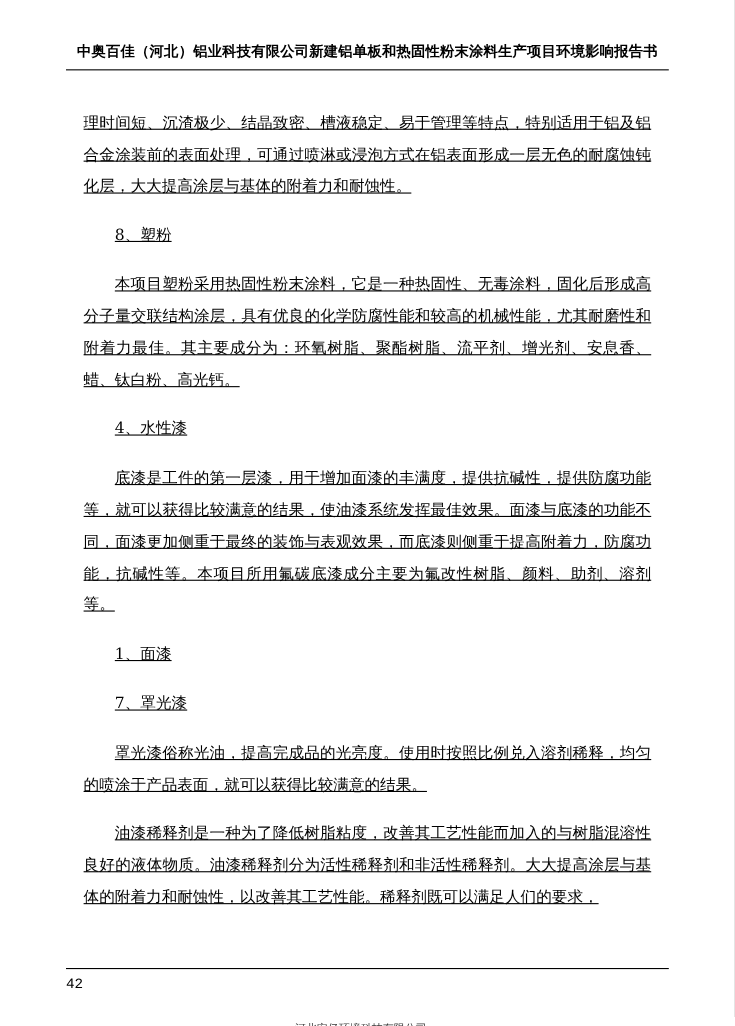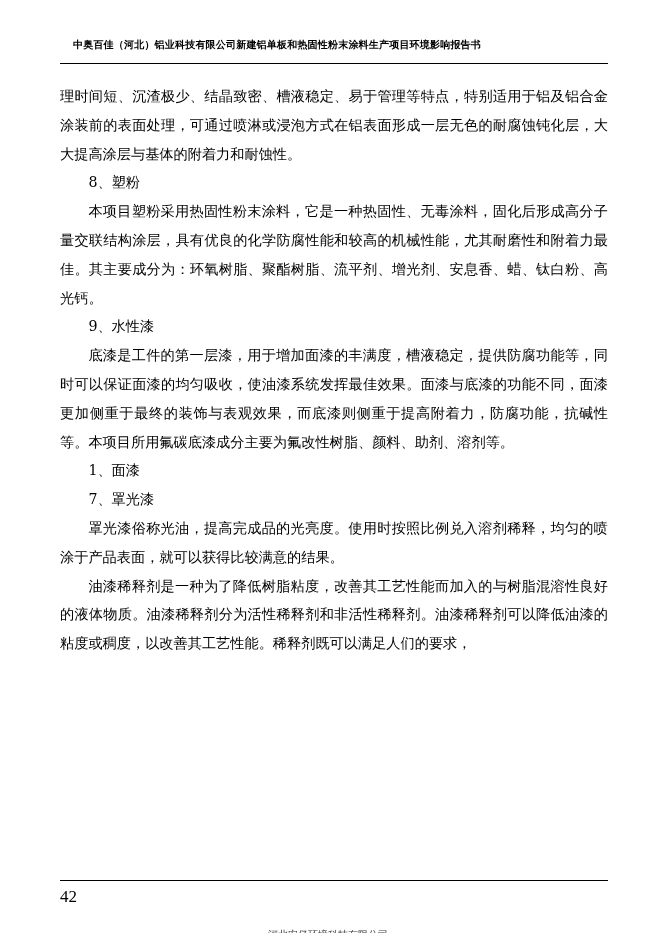--- a/index.html
+++ b/index.html
@@ -13,24 +13,24 @@
     background: #ffffff;
     position: relative;
     box-sizing: border-box;
     font-family: "DejaVu Serif", "Liberation Serif", serif;
     color: #000000;
     overflow: hidden;
   }
   .header {
     position: absolute;
     top: 38px;
-    left: 73px;
+    left: 60px;
     right: 60px;
-    text-align: left;
-    font-size: 10px;
+    text-align: center;
+    font-size: 13px;
     font-family: "DejaVu Serif", "Liberation Serif", serif;
     font-weight: bold;
     letter-spacing: 0.2px;
     white-space: nowrap;
   }
   .header-rule {
     position: absolute;
     top: 63px;
     left: 60px;
     right: 60px;
@@ -40,22 +40,23 @@
     position: absolute;
     top: 82px;
     left: 60px;
     width: 548px;
     font-size: 14.2px;
     line-height: 28.8px;
     text-align: justify;
     text-justify: inter-ideograph;
   }
   .para {
-    margin: 0;
+    margin: 16px;
     text-indent: 2em;
+    text-decoration: underline;
   }
   .para.noindent {
     text-indent: 0;
   }
   .footer-rule {
     position: absolute;
     bottom: 52px;
     left: 60px;
     right: 60px;
     border-bottom: 1px solid #000000;
@@ -65,22 +66,22 @@
     bottom: 28px;
     left: 60px;
     right: 60px;
     height: 18px;
     font-size: 11.5px;
   }
   .footer-page {
     position: absolute;
     left: 0;
     top: 0;
-    font-family: Liberation Serif, serif;
-    font-size: 17px;
+    font-family: Liberation Mono, monospace;
+    font-size: 13px;
   }
   .footer-org {
     position: absolute;
     left: 0;
     right: 12px;
     top: 0;
     text-align: center;
     font-size: 10px;
     color: #3a3a3a;
     margin-top: 41px;
@@ -91,26 +92,26 @@
 
 <div class="page">
 
   <div class="header">中奥百佳（河北）铝业科技有限公司新建铝单板和热固性粉末涂料生产项目环境影响报告书</div>
   <div class="header-rule"></div>
 
   <div class="body-area">
     <p class="para noindent">理时间短、沉渣极少、结晶致密、槽液稳定、易于管理等特点，特别适用于铝及铝合金涂装前的表面处理，可通过喷淋或浸泡方式在铝表面形成一层无色的耐腐蚀钝化层，大大提高涂层与基体的附着力和耐蚀性。</p>
     <p class="para">8、塑粉</p>
     <p class="para">本项目塑粉采用热固性粉末涂料，它是一种热固性、无毒涂料，固化后形成高分子量交联结构涂层，具有优良的化学防腐性能和较高的机械性能，尤其耐磨性和附着力最佳。其主要成分为：环氧树脂、聚酯树脂、流平剂、增光剂、安息香、蜡、钛白粉、高光钙。</p>
-    <p class="para">9、水性漆</p>
-    <p class="para">底漆是工件的第一层漆，用于增加面漆的丰满度，槽液稳定，提供防腐功能等，同时可以保证面漆的均匀吸收，使油漆系统发挥最佳效果。面漆与底漆的功能不同，面漆更加侧重于最终的装饰与表观效果，而底漆则侧重于提高附着力，防腐功能，抗碱性等。本项目所用氟碳底漆成分主要为氟改性树脂、颜料、助剂、溶剂等。</p>
+    <p class="para">4、水性漆</p>
+    <p class="para">底漆是工件的第一层漆，用于增加面漆的丰满度，提供抗碱性，提供防腐功能等，就可以获得比较满意的结果，使油漆系统发挥最佳效果。面漆与底漆的功能不同，面漆更加侧重于最终的装饰与表观效果，而底漆则侧重于提高附着力，防腐功能，抗碱性等。本项目所用氟碳底漆成分主要为氟改性树脂、颜料、助剂、溶剂等。</p>
     <p class="para">1、面漆</p>
     <p class="para">7、罩光漆</p>
     <p class="para">罩光漆俗称光油，提高完成品的光亮度。使用时按照比例兑入溶剂稀释，均匀的喷涂于产品表面，就可以获得比较满意的结果。</p>
-    <p class="para">油漆稀释剂是一种为了降低树脂粘度，改善其工艺性能而加入的与树脂混溶性良好的液体物质。油漆稀释剂分为活性稀释剂和非活性稀释剂。油漆稀释剂可以降低油漆的粘度或稠度，以改善其工艺性能。稀释剂既可以满足人们的要求，</p>
+    <p class="para">油漆稀释剂是一种为了降低树脂粘度，改善其工艺性能而加入的与树脂混溶性良好的液体物质。油漆稀释剂分为活性稀释剂和非活性稀释剂。大大提高涂层与基体的附着力和耐蚀性，以改善其工艺性能。稀释剂既可以满足人们的要求，</p>
   </div>
 
   <div class="footer-rule"></div>
   <div class="footer">
     <span class="footer-page">42</span>
     <span class="footer-org">河北安亿环境科技有限公司</span>
   </div>
 
 </div>
 

